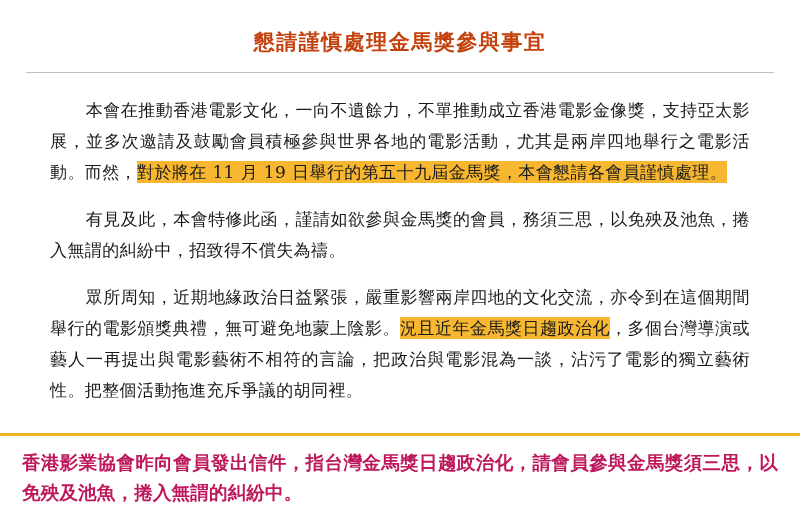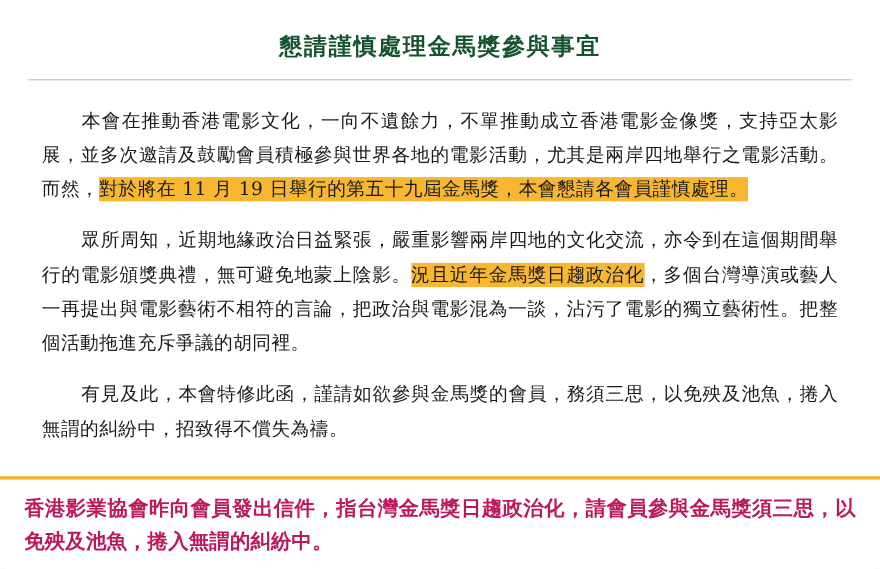--- a/index.html
+++ b/index.html
@@ -29,31 +29,31 @@
     background: #ffffff;
     box-sizing: border-box;
     padding: 22px 26px 0 26px;
   }
   .doc-title {
     text-align: center;
     font-family: Liberation Serif, serif;
     font-size: 21px;
     font-weight: bold;
     letter-spacing: 1.5px;
-    color: #14532d;
+    color: #c2410c;
     margin: 6px 0 0 0;
   }
   .divider {
     margin: 16px 0 0 0;
     border: none;
     border-top: 1px solid #bdbdbd;
     width: 100%;
   }
   .body-text {
-    margin: 0;
+    margin: 12px;
     padding: 0 12px;
   }
   .para {
     font-family: "DejaVu Serif", "Liberation Serif", serif;
     font-size: 17px;
     line-height: 31px;
     color: #1a1a1a;
     text-align: justify;
     text-justify: inter-character;
     margin: 0 0 16px 0;
@@ -121,25 +121,25 @@
 
     <hr class="divider">
 
     <div class="body-text">
 
       <p class="para first">
         <span class="indent"></span><span>本會在推動香港電影文化，一向不遺餘力，不單推動成立香港電影金像獎，支持亞太影展，並多次邀請及鼓勵會員積極參與世界各地的電影活動，尤其是兩岸四地舉行之電影活動。而然，</span><span class="hl">對於將在 11 月 19 日舉行的第五十九屆金馬獎，本會懇請各會員謹慎處理。</span>
       </p>
 
       <p class="para">
-        <span class="indent"></span><span>眾所周知，近期地緣政治日益緊張，嚴重影響兩岸四地的文化交流，亦令到在這個期間舉行的電影頒獎典禮，無可避免地蒙上陰影。</span><span class="hl">況且近年金馬獎日趨政治化</span><span>，多個台灣導演或藝人一再提出與電影藝術不相符的言論，把政治與電影混為一談，沾污了電影的獨立藝術性。把整個活動拖進充斥爭議的胡同裡。</span>
+        <span class="indent"></span><span>有見及此，本會特修此函，謹請如欲參與金馬獎的會員，務須三思，以免殃及池魚，捲入無謂的糾紛中，招致得不償失為禱。</span>
       </p>
 
       <p class="para">
-        <span class="indent"></span><span>有見及此，本會特修此函，謹請如欲參與金馬獎的會員，務須三思，以免殃及池魚，捲入無謂的糾紛中，招致得不償失為禱。</span>
+        <span class="indent"></span><span>眾所周知，近期地緣政治日益緊張，嚴重影響兩岸四地的文化交流，亦令到在這個期間舉行的電影頒獎典禮，無可避免地蒙上陰影。</span><span class="hl">況且近年金馬獎日趨政治化</span><span>，多個台灣導演或藝人一再提出與電影藝術不相符的言論，把政治與電影混為一談，沾污了電影的獨立藝術性。把整個活動拖進充斥爭議的胡同裡。</span>
       </p>
 
     </div>
   </div>
 
   <div class="caption-bar">
     <p class="caption-text">
       <span>香港影業協會昨向會員發出信件，指台灣金馬獎日趨政治化，請會員參與金馬獎須三思，以免殃及池魚，捲入無謂的糾紛中。</span>
     </p>
   </div>

